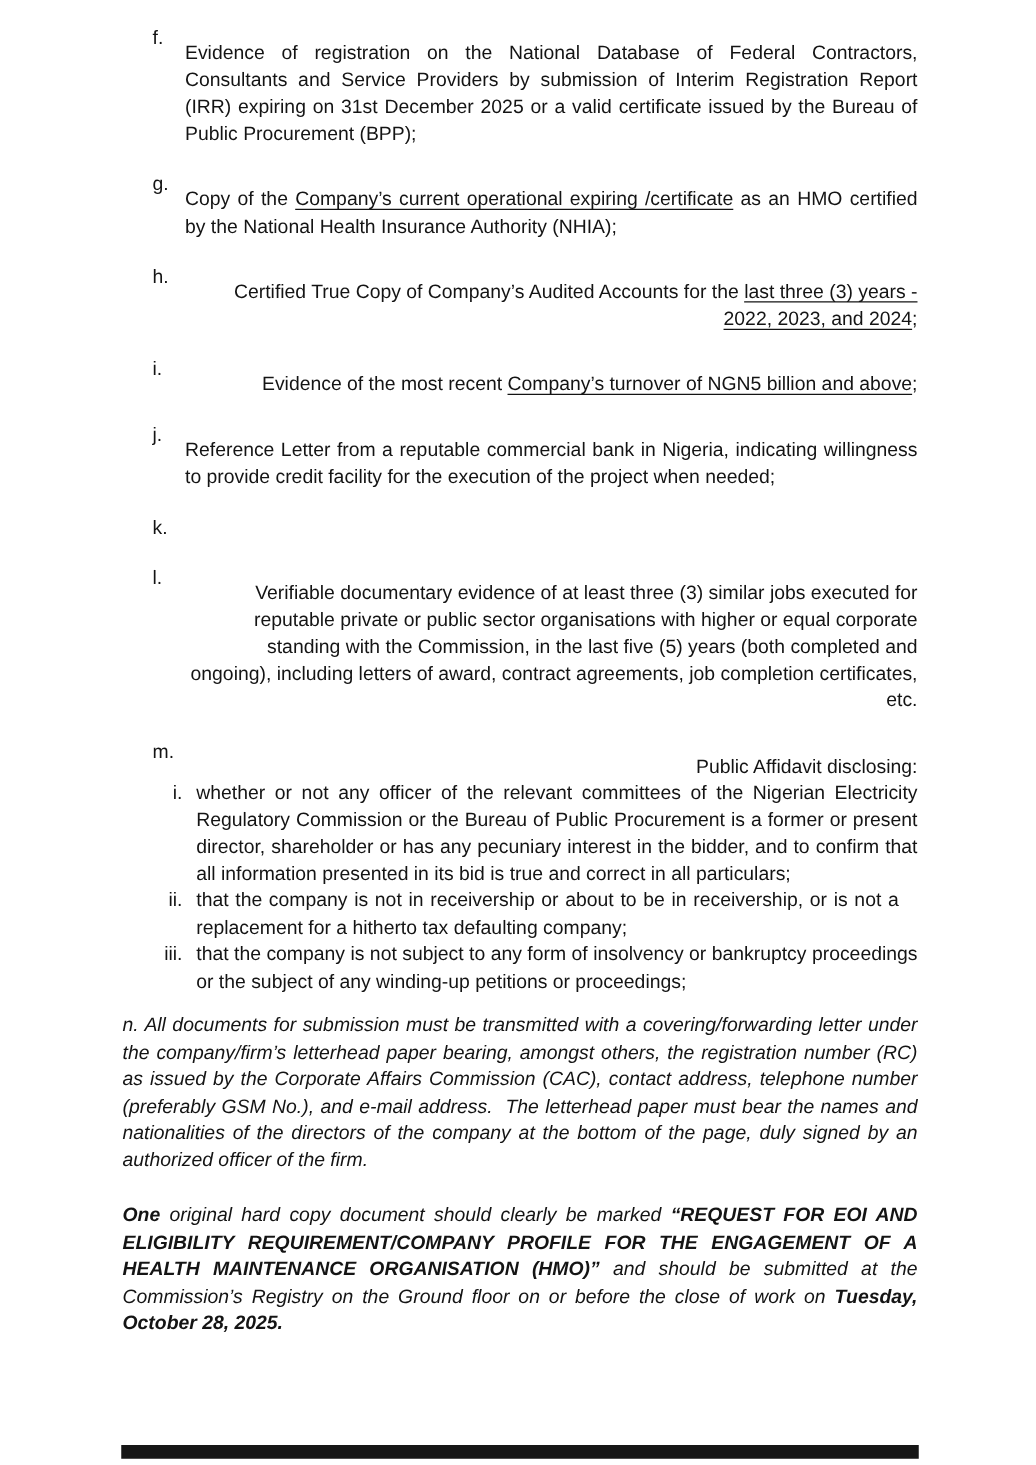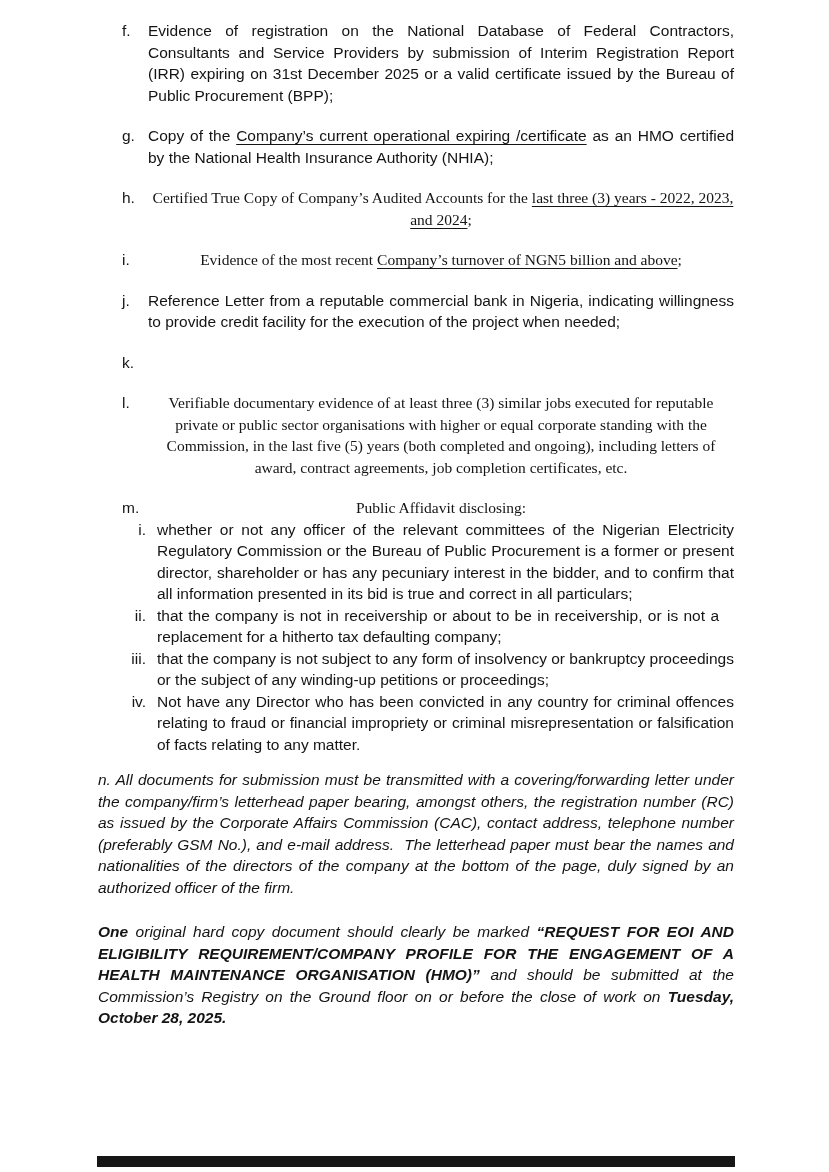--- a/index.html
+++ b/index.html
@@ -11,28 +11,28 @@
     font-size: 15.5px;
     line-height: 21.5px;
     color: #141414;
     -webkit-font-smoothing: antialiased;
   }
   .page { position: relative; width: 829px; height: 1172px; background:#fff; }
   .content { position: absolute; left: 98px; top: 20px; width: 636px; }
 
   .item { display: flex; margin: 0 0 19px 24px; }
   .item .marker { flex: 0 0 26px; }
-  .item .body { flex: 1; }
+  .item .body { flex: 1; margin-top: 12px; }
 
   .sub { display: flex; margin: 0; }
   .sub .marker { flex: 0 0 48px; text-align: right; }
   .sub .body { flex: 1; margin-left: 11px; }
 
   .align-justify { text-align: justify; }
-  .align-left { text-align: center; font-family: Liberation Serif, serif; }
+  .align-left { text-align: right; }
   .tail { text-align: justify; text-align-last: justify; }
 
   .para { margin: 0 0 14px 0; font-style: italic; }
   .para.closing { margin-top: 23px; margin-bottom: 0; }
 
   .seg-u { text-decoration: underline; text-underline-offset: 3px; }
   .seg-b { font-weight: bold; }
 
   .bottom-bar {
     position: absolute;
@@ -86,24 +86,20 @@
           <div class="body align-justify"><span>whether or not any officer of the relevant committees of the Nigerian Electricity Regulatory Commission or the Bureau of Public Procurement is a former or present director, shareholder or has any pecuniary interest in the bidder, and to confirm that all information presented in its bid is true and correct in all particulars;</span></div>
         </div>
         <div class="sub">
           <div class="marker">ii.</div>
           <div class="body align-justify"><span>that the company is not in receivership or about to be in receivership, or is not a&nbsp;&nbsp;&nbsp; replacement for a hitherto tax defaulting company;</span></div>
         </div>
         <div class="sub">
           <div class="marker">iii.</div>
           <div class="body align-justify"><span>that the company is not subject to any form of insolvency or bankruptcy proceedings or the subject of any winding-up petitions or proceedings;</span></div>
         </div>
-        <div class="sub">
-          <div class="marker">iv.</div>
-          <div class="body align-justify"><span>Not have any Director who has been convicted in any country for criminal offences relating to fraud or financial impropriety or criminal misrepresentation or falsification of facts relating to any matter.</span></div>
-        </div>
         <div class="gap-after-subs"></div>
       </div>
     <div id="paragraphs">
         <p class="para align-justify"><span>n. All documents for submission must be transmitted with a covering/forwarding letter under the company/firm’s letterhead paper bearing, amongst others, the registration number (RC) as issued by the Corporate Affairs Commission (CAC), contact address, telephone number (preferably GSM No.), and e-mail address. &nbsp;The letterhead paper must bear the names and nationalities of the directors of the company at the bottom of the page, duly signed by an authorized officer of the firm.</span></p>
         <p class="para align-justify closing"><span class="seg-b">One</span><span> original hard copy document should clearly be marked </span><span class="seg-b">“REQUEST FOR EOI AND ELIGIBILITY REQUIREMENT/COMPANY PROFILE FOR THE ENGAGEMENT OF A HEALTH MAINTENANCE ORGANISATION (HMO)”</span><span> and should be submitted at the Commission’s Registry on the Ground floor on or before the close of work on </span><span class="seg-b">Tuesday, October 28, 2025.</span></p>
       </div>
   </div>
   <div class="bottom-bar" id="bottom-bar" style="display: block; background: rgb(22, 22, 22);"></div>
 </div>
 

